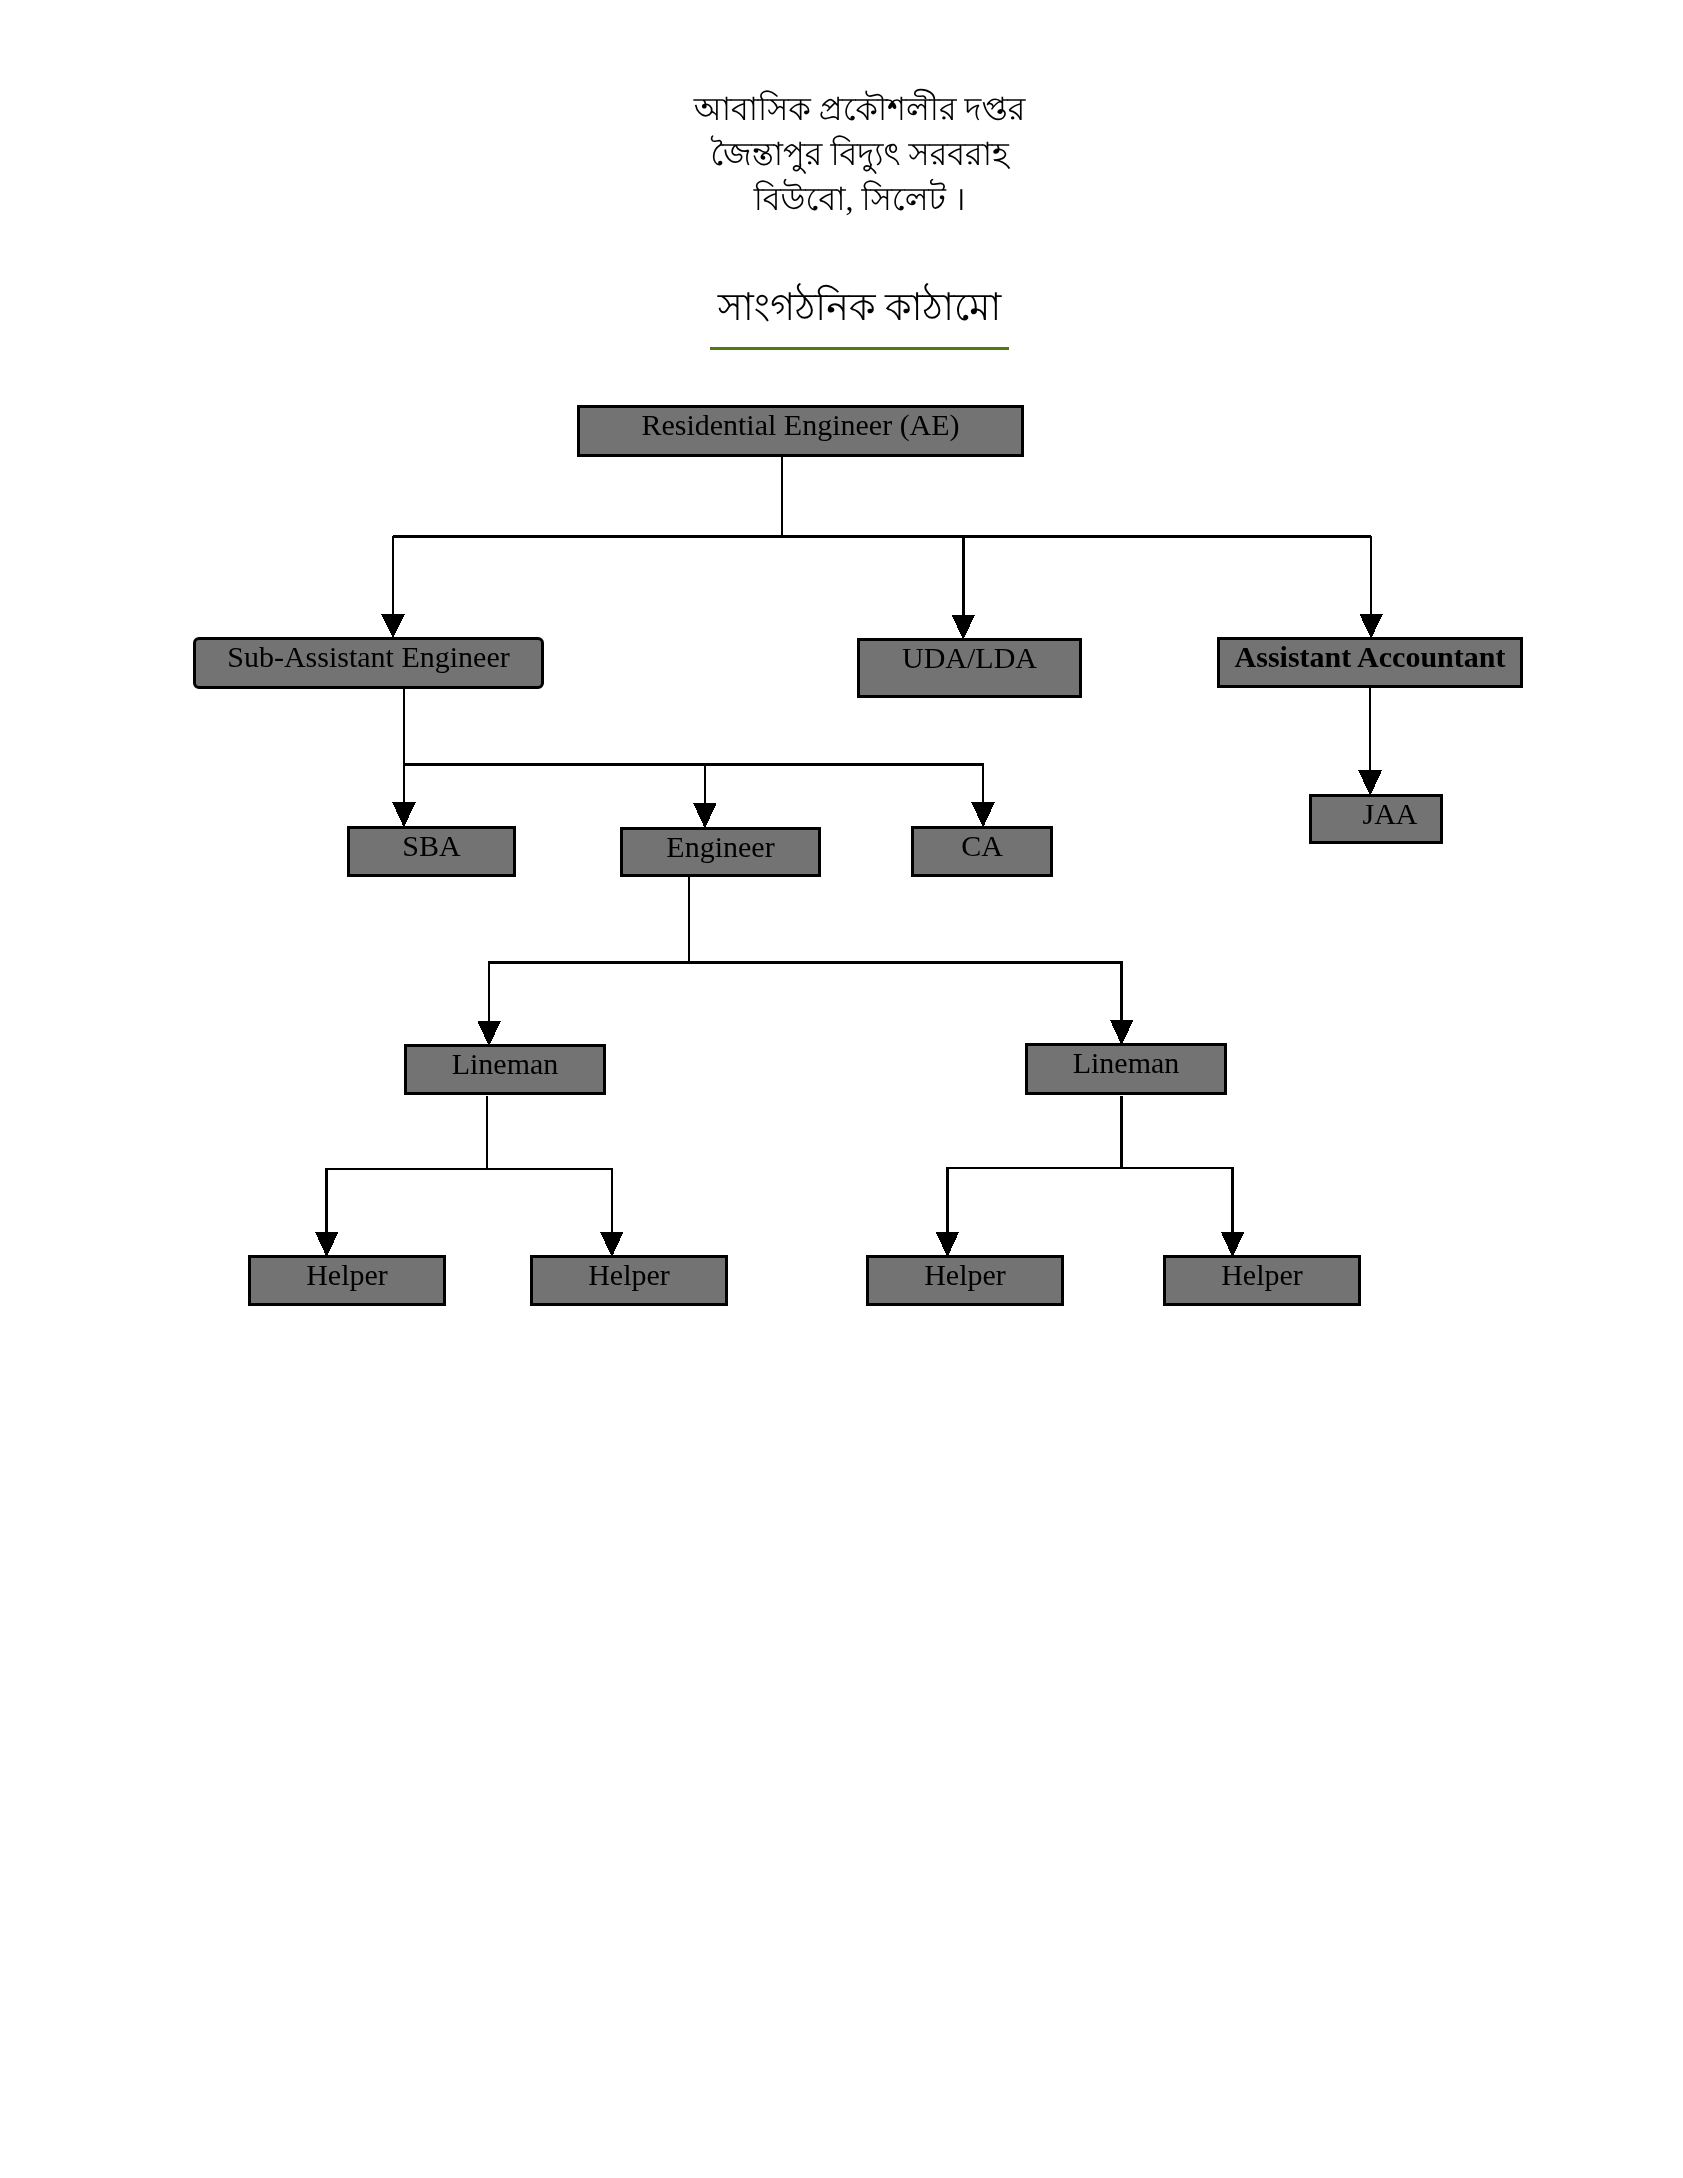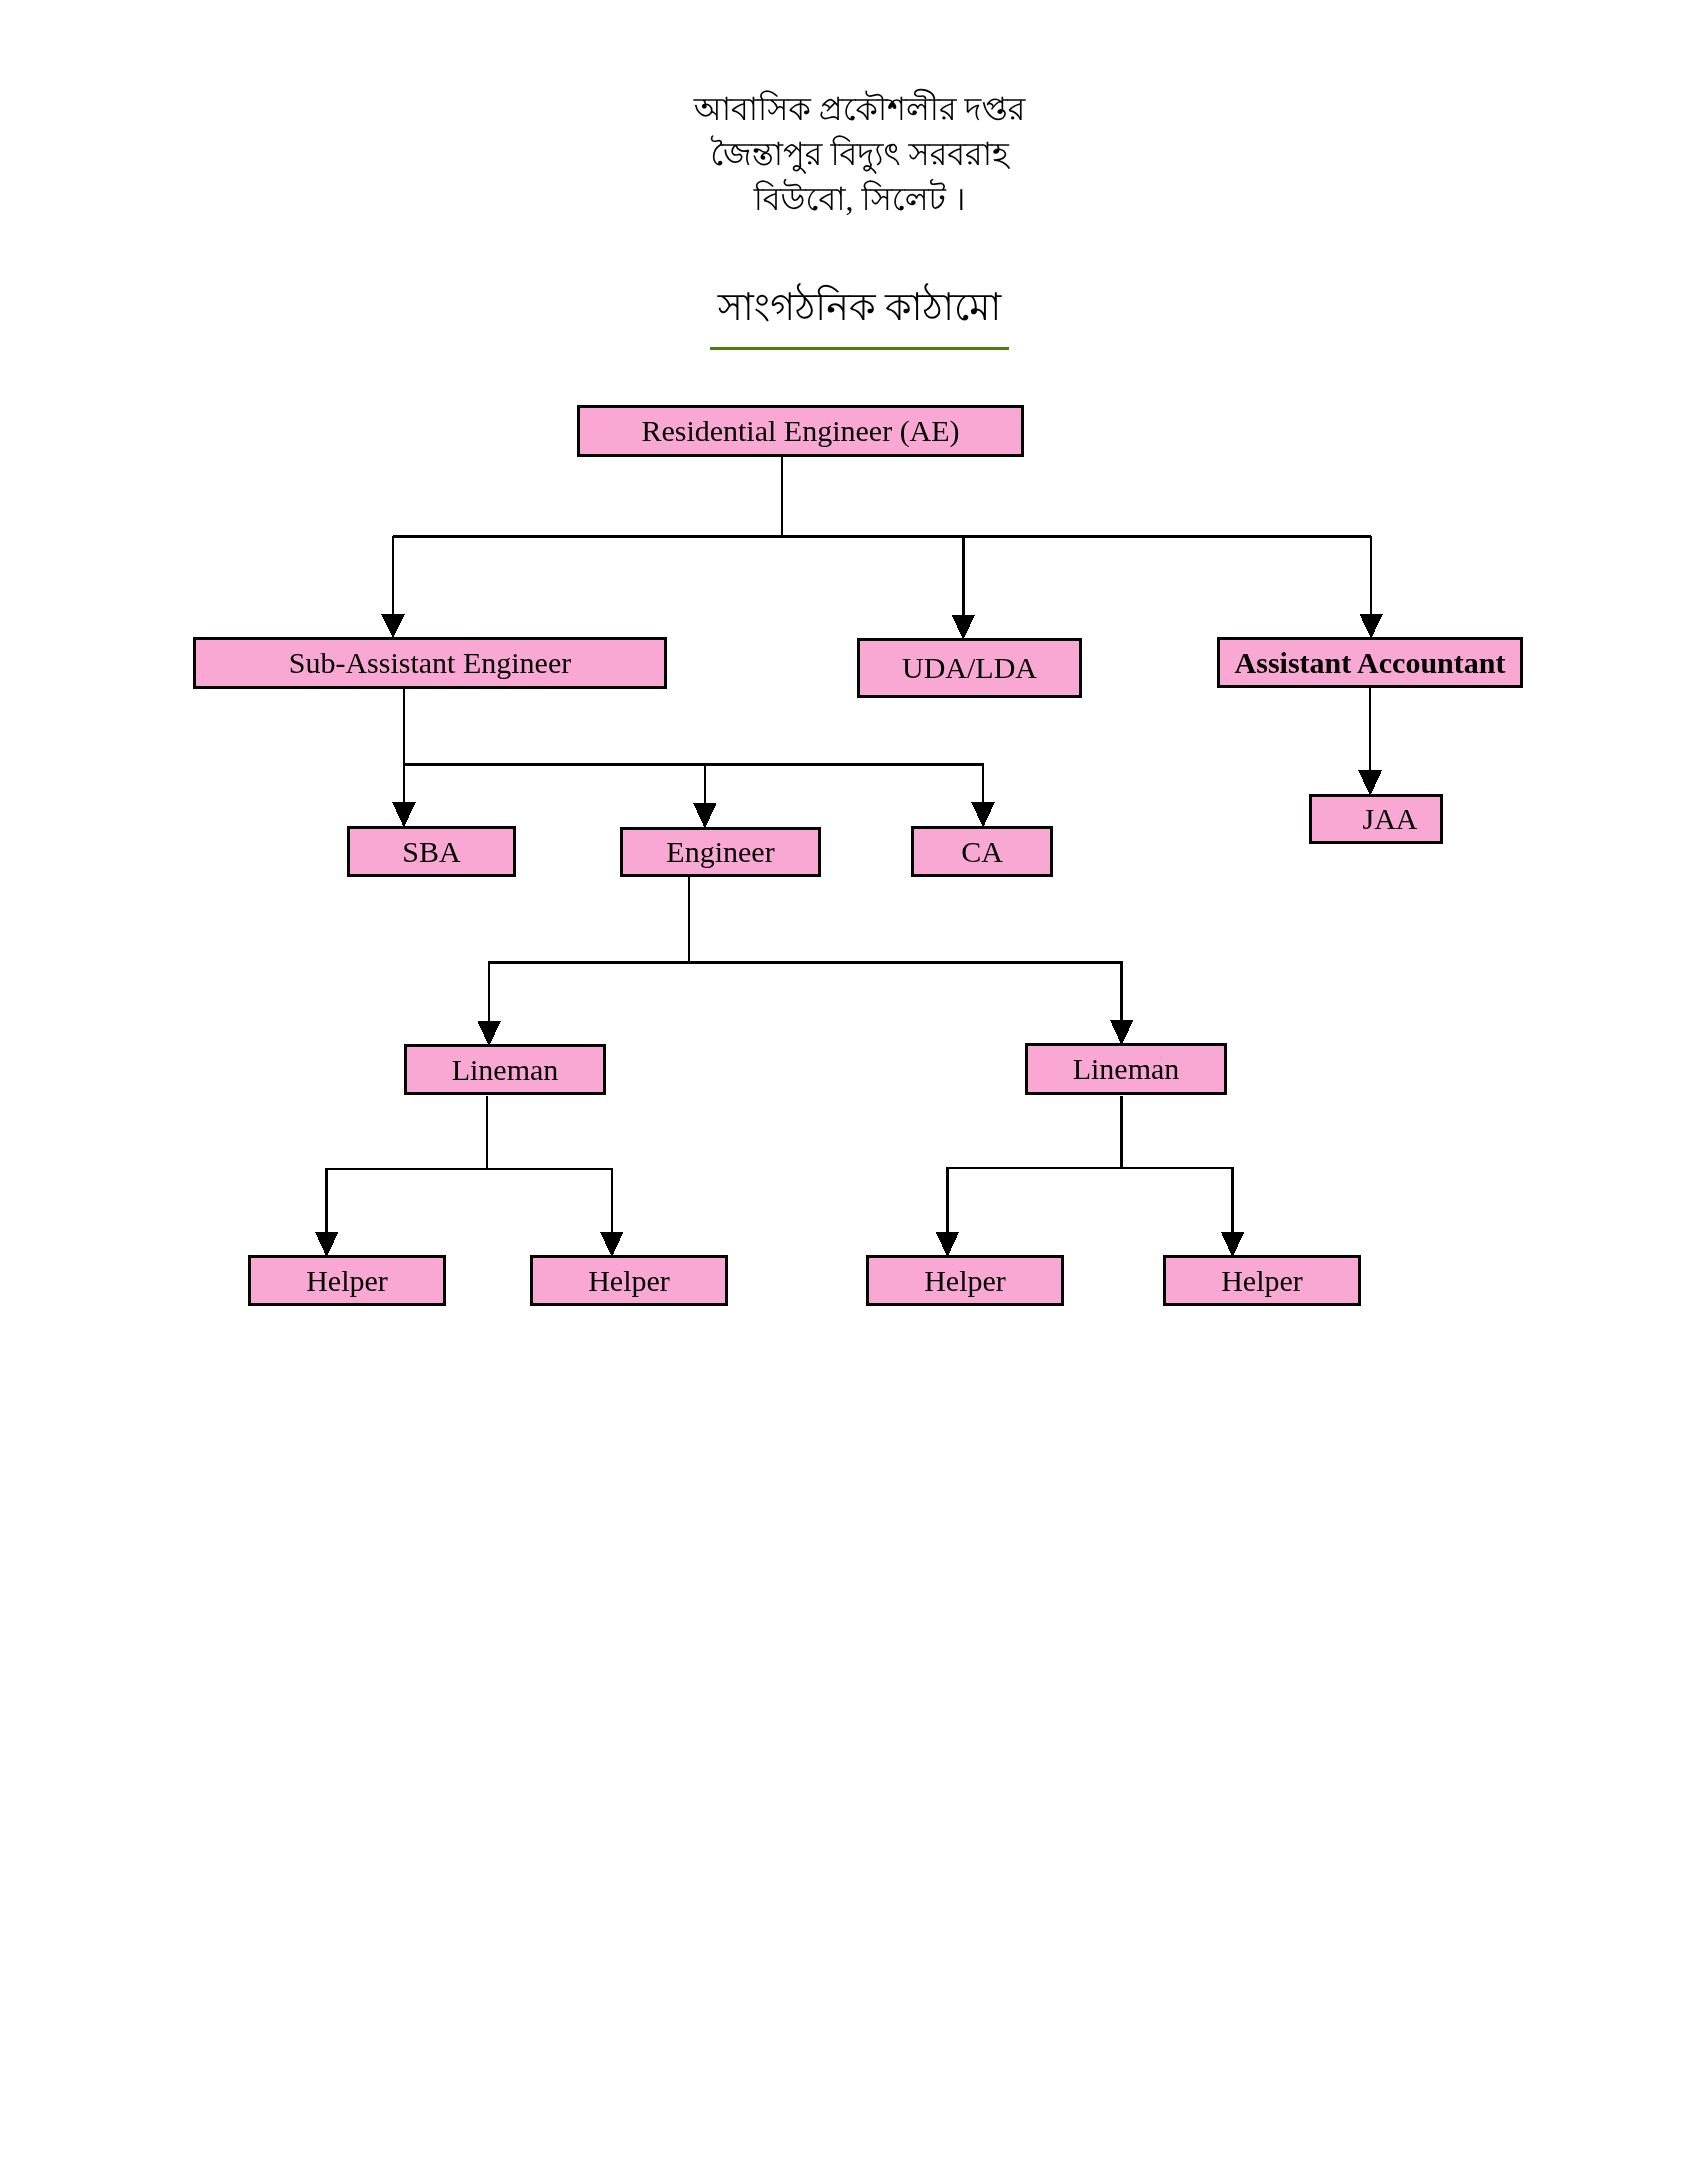--- a/index.html
+++ b/index.html
@@ -43,24 +43,24 @@
   svg.connectors {
     position: absolute;
     left: 0;
     top: 0;
     width: 1683px;
     height: 2178px;
   }
   .node {
     position: absolute;
     box-sizing: border-box;
-    background: #f9a8d4;
+    background: #737373;
     border: 3px solid #000000;
     display: flex;
-    align-items: center;
+    align-items: flex-start;
     justify-content: center;
     font-size: 30px;
     white-space: nowrap;
   }
 </style>
 </head>
 <body>
 
 <div class="page">
 
@@ -128,21 +128,21 @@
       <polygon points="945,1244 969,1244 957,1270" fill="#000000" stroke="none"></polygon>
       <line x1="1245" y1="1179" x2="1245" y2="1246"></line>
       <polygon points="1233,1244 1257,1244 1245,1270" fill="#000000" stroke="none"></polygon>
     </g>
   </svg>
 
   <div class="node" style="left:577px; top:405px; width:447px; height:52px;">
     <span>Residential Engineer (AE)</span>
   </div>
 
-  <div class="node" style="left:193px; top:637px; width:474px; height:52px;">
+  <div class="node" style="left:193px; top:637px; width:351px; height:52px;border-radius:6px;">
     <span>Sub-Assistant Engineer</span>
   </div>
 
   <div class="node" style="left:857px; top:638px; width:225px; height:60px;">
     <span>UDA/LDA</span>
   </div>
 
   <div class="node" style="left:1217px; top:637px; width:306px; height:51px;font-weight:bold;">
     <span>Assistant Accountant</span>
   </div>

